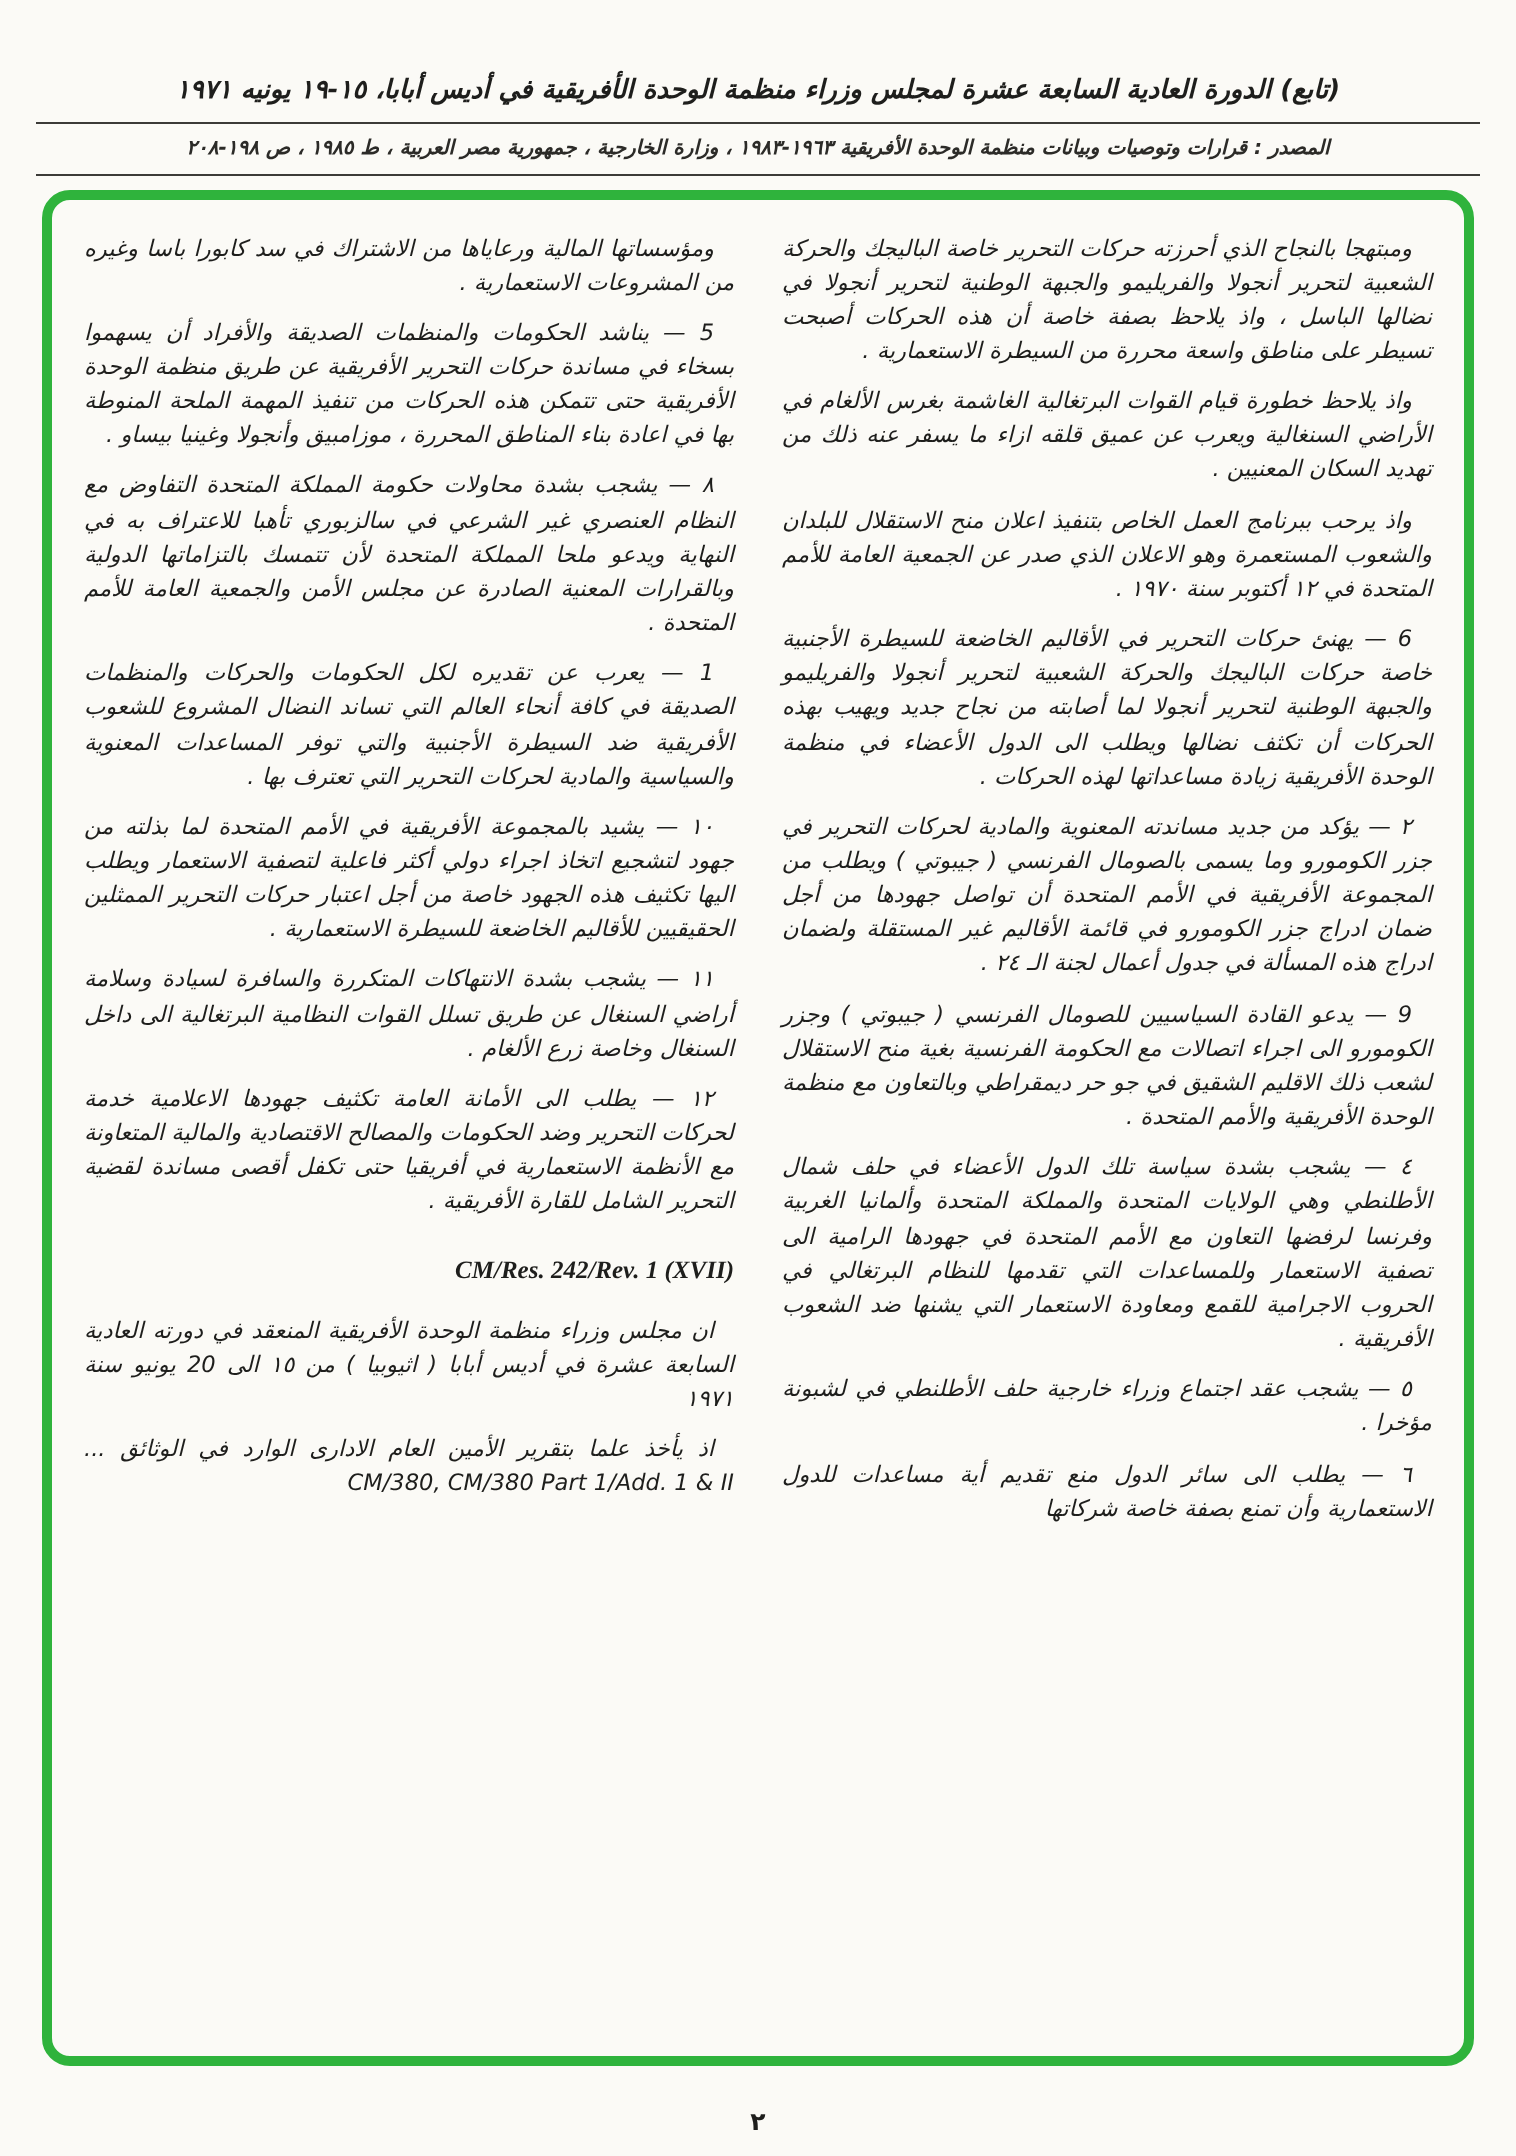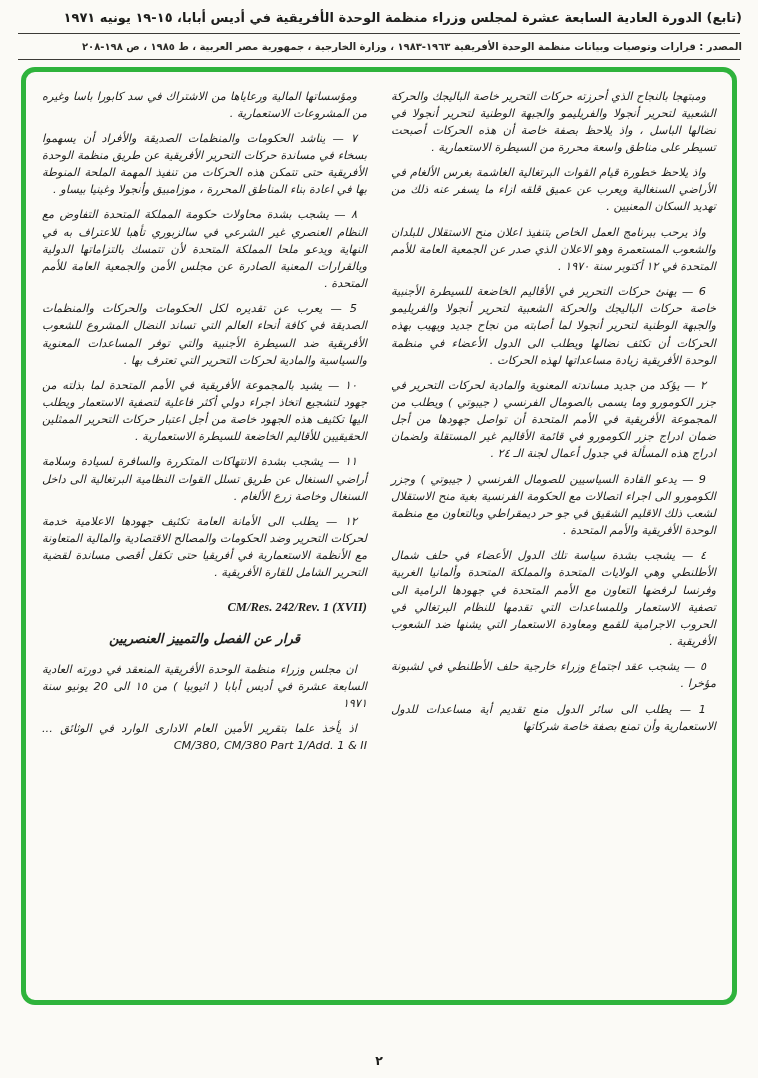--- a/index.html
+++ b/index.html
@@ -11,22 +11,23 @@
     color: #1e1e1c;
     overflow: hidden;
   }
   .page {
     position: relative;
     width: 758px; height: 1078px;
     background: #fbfaf6;
   }
   
   .doc-header {
-    padding: 8px 16px 0;
-    text-align: right;
+    padding: 36px 16px 0;
+    text-align: center;
+    font-style: italic;
   }
   .header-line1 {
     font-size: 13px;
     font-weight: bold;
     letter-spacing: 0.2px;
     line-height: 1.5;
   }
   .rule {
     border: none;
     border-top: 1.6px solid #3c3b38;
@@ -106,34 +107,33 @@
 
       <section class="col">
         <p>ومبتهجا بالنجاح الذي أحرزته حركات التحرير خاصة الباليجك والحركة الشعبية لتحرير أنجولا والفريليمو والجبهة الوطنية لتحرير أنجولا في نضالها الباسل ، واذ يلاحظ بصفة خاصة أن هذه الحركات أصبحت تسيطر على مناطق واسعة محررة من السيطرة الاستعمارية .</p>
         <p>واذ يلاحظ خطورة قيام القوات البرتغالية الغاشمة بغرس الألغام في الأراضي السنغالية ويعرب عن عميق قلقه ازاء ما يسفر عنه ذلك من تهديد السكان المعنيين .</p>
         <p>واذ يرحب ببرنامج العمل الخاص بتنفيذ اعلان منح الاستقلال للبلدان والشعوب المستعمرة وهو الاعلان الذي صدر عن الجمعية العامة للأمم المتحدة في ١٢ أكتوبر سنة ١٩٧٠ .</p>
         <p>6 — يهنئ حركات التحرير في الأقاليم الخاضعة للسيطرة الأجنبية خاصة حركات الباليجك والحركة الشعبية لتحرير أنجولا والفريليمو والجبهة الوطنية لتحرير أنجولا لما أصابته من نجاح جديد ويهيب بهذه الحركات أن تكثف نضالها ويطلب الى الدول الأعضاء في منظمة الوحدة الأفريقية زيادة مساعداتها لهذه الحركات .</p>
         <p>٢ — يؤكد من جديد مساندته المعنوية والمادية لحركات التحرير في جزر الكومورو وما يسمى بالصومال الفرنسي ( جيبوتي ) ويطلب من المجموعة الأفريقية في الأمم المتحدة أن تواصل جهودها من أجل ضمان ادراج جزر الكومورو في قائمة الأقاليم غير المستقلة ولضمان ادراج هذه المسألة في جدول أعمال لجنة الـ ٢٤ .</p>
         <p>9 — يدعو القادة السياسيين للصومال الفرنسي ( جيبوتي ) وجزر الكومورو الى اجراء اتصالات مع الحكومة الفرنسية بغية منح الاستقلال لشعب ذلك الاقليم الشقيق في جو حر ديمقراطي وبالتعاون مع منظمة الوحدة الأفريقية والأمم المتحدة .</p>
         <p>٤ — يشجب بشدة سياسة تلك الدول الأعضاء في حلف شمال الأطلنطي وهي الولايات المتحدة والمملكة المتحدة وألمانيا الغربية وفرنسا لرفضها التعاون مع الأمم المتحدة في جهودها الرامية الى تصفية الاستعمار وللمساعدات التي تقدمها للنظام البرتغالي في الحروب الاجرامية للقمع ومعاودة الاستعمار التي يشنها ضد الشعوب الأفريقية .</p>
         <p>٥ — يشجب عقد اجتماع وزراء خارجية حلف الأطلنطي في لشبونة مؤخرا .</p>
-        <p>1 — يطلب الى سائر الدول منع تقديم أية مساعدات للدول الاستعمارية وأن تمنع بصفة خاصة شركاتها</p>
+        <p>٦ — يطلب الى سائر الدول منع تقديم أية مساعدات للدول الاستعمارية وأن تمنع بصفة خاصة شركاتها</p>
       </section>
 
       <section class="col">
         <p>ومؤسساتها المالية ورعاياها من الاشتراك في سد كابورا باسا وغيره من المشروعات الاستعمارية .</p>
-        <p>٧ — يناشد الحكومات والمنظمات الصديقة والأفراد أن يسهموا بسخاء في مساندة حركات التحرير الأفريقية عن طريق منظمة الوحدة الأفريقية حتى تتمكن هذه الحركات من تنفيذ المهمة الملحة المنوطة بها في اعادة بناء المناطق المحررة ، موزامبيق وأنجولا وغينيا بيساو .</p>
+        <p>5 — يناشد الحكومات والمنظمات الصديقة والأفراد أن يسهموا بسخاء في مساندة حركات التحرير الأفريقية عن طريق منظمة الوحدة الأفريقية حتى تتمكن هذه الحركات من تنفيذ المهمة الملحة المنوطة بها في اعادة بناء المناطق المحررة ، موزامبيق وأنجولا وغينيا بيساو .</p>
         <p>٨ — يشجب بشدة محاولات حكومة المملكة المتحدة التفاوض مع النظام العنصري غير الشرعي في سالزبوري تأهبا للاعتراف به في النهاية ويدعو ملحا المملكة المتحدة لأن تتمسك بالتزاماتها الدولية وبالقرارات المعنية الصادرة عن مجلس الأمن والجمعية العامة للأمم المتحدة .</p>
-        <p>5 — يعرب عن تقديره لكل الحكومات والحركات والمنظمات الصديقة في كافة أنحاء العالم التي تساند النضال المشروع للشعوب الأفريقية ضد السيطرة الأجنبية والتي توفر المساعدات المعنوية والسياسية والمادية لحركات التحرير التي تعترف بها .</p>
+        <p>1 — يعرب عن تقديره لكل الحكومات والحركات والمنظمات الصديقة في كافة أنحاء العالم التي تساند النضال المشروع للشعوب الأفريقية ضد السيطرة الأجنبية والتي توفر المساعدات المعنوية والسياسية والمادية لحركات التحرير التي تعترف بها .</p>
         <p>١٠ — يشيد بالمجموعة الأفريقية في الأمم المتحدة لما بذلته من جهود لتشجيع اتخاذ اجراء دولي أكثر فاعلية لتصفية الاستعمار ويطلب اليها تكثيف هذه الجهود خاصة من أجل اعتبار حركات التحرير الممثلين الحقيقيين للأقاليم الخاضعة للسيطرة الاستعمارية .</p>
         <p>١١ — يشجب بشدة الانتهاكات المتكررة والسافرة لسيادة وسلامة أراضي السنغال عن طريق تسلل القوات النظامية البرتغالية الى داخل السنغال وخاصة زرع الألغام .</p>
         <p>١٢ — يطلب الى الأمانة العامة تكثيف جهودها الاعلامية خدمة لحركات التحرير وضد الحكومات والمصالح الاقتصادية والمالية المتعاونة مع الأنظمة الاستعمارية في أفريقيا حتى تكفل أقصى مساندة لقضية التحرير الشامل للقارة الأفريقية .</p>
 
         <div class="res-ref latin">CM/Res. 242/Rev. 1 (XVII)</div>
-        <h2 class="res-title">قرار عن الفصل والتمييز العنصريين</h2>
 
         <p>ان مجلس وزراء منظمة الوحدة الأفريقية المنعقد في دورته العادية السابعة عشرة في أديس أبابا ( اثيوبيا ) من ١٥ الى 20 يونيو سنة ١٩٧١</p>
         <p>اذ يأخذ علما بتقرير الأمين العام الادارى الوارد في الوثائق ... CM/380, CM/380 Part 1/Add. 1 &amp; II</p>
       </section>
 
     </div>
   </div>
 
   <div class="page-number">٢</div>
 

